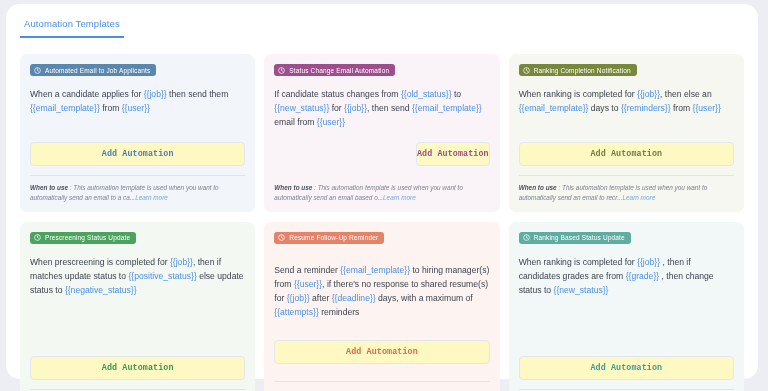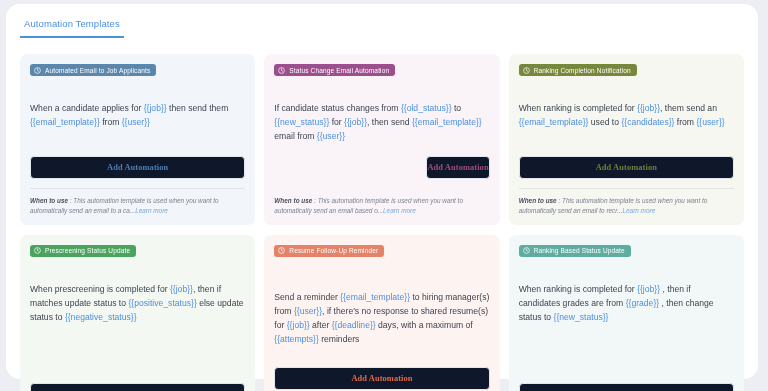--- a/index.html
+++ b/index.html
@@ -62,36 +62,36 @@
     align-self: flex-start;
     color: #fff;
     font-size: 6.5px;
     padding: 2.5px 6px 2.5px 4px;
     border-radius: 3px;
     letter-spacing: .15px;
     white-space: nowrap;
   }
   .badge svg { display: block; }
   .desc {
-    margin-top: 26px;
+    margin-top: 12px;
     font-size: 8.6px;
     line-height: 1.62;
     color: #3d4350;
   }
   .desc .var { color: #4a90e2; }
   .btn-wrap { margin-top: auto; padding-top: 12px; }
   .add-btn {
     width: 100%;
-    background: #0f172a;
+    background: #fef9c3;
     border: 1px solid #e3e6ec;
     border-radius: 4px;
     padding: 6px 0;
     font-size: 8.4px;
     font-weight: bold;
-    font-family: Liberation Serif, serif;
+    font-family: Liberation Mono, monospace;
     cursor: pointer;
     letter-spacing: .1px;
   }
   .divider {
     margin-top: 9px;
     height: 1px;
     background: rgba(0,0,0,0.07);
   }
   .whentouse {
     margin-top: 7px;
@@ -163,21 +163,21 @@
       <div class="card c-olive">
         <div class="badge" style="background: rgb(119, 136, 60);">
           <span>
             <svg width="7" height="7" viewBox="0 0 16 16" fill="none" stroke="#ffffff" stroke-width="1.6">
               <circle cx="8" cy="8" r="6.6"></circle>
               <path d="M8 4.3V8l2.6 1.6" stroke-linecap="round"></path>
             </svg>
           </span>
           <span>Ranking Completion Notification</span>
         </div>
-        <div class="desc"><span>When ranking is completed for </span><span class="var">{{job}}</span><span>, them send an </span><span class="var">{{email_template}}</span><span> used to </span><span class="var">{{candidates}}</span><span> from </span><span class="var">{{user}}</span></div>
+        <div class="desc"><span>When ranking is completed for </span><span class="var">{{job}}</span><span>, then else an </span><span class="var">{{email_template}}</span><span> days to </span><span class="var">{{reminders}}</span><span> from </span><span class="var">{{user}}</span></div>
         <div class="btn-wrap"><button class="add-btn">Add Automation</button></div>
         <div class="divider"></div>
         <div class="whentouse"><b>When to use</b><span> : This automation template is used when you want to automatically send an email to recr...</span><span class="learn">Learn more</span></div>
       </div>
       <div class="card c-green">
         <div class="badge" style="background: rgb(75, 163, 95);">
           <span>
             <svg width="7" height="7" viewBox="0 0 16 16" fill="none" stroke="#ffffff" stroke-width="1.6">
               <circle cx="8" cy="8" r="6.6"></circle>
               <path d="M8 4.3V8l2.6 1.6" stroke-linecap="round"></path>

